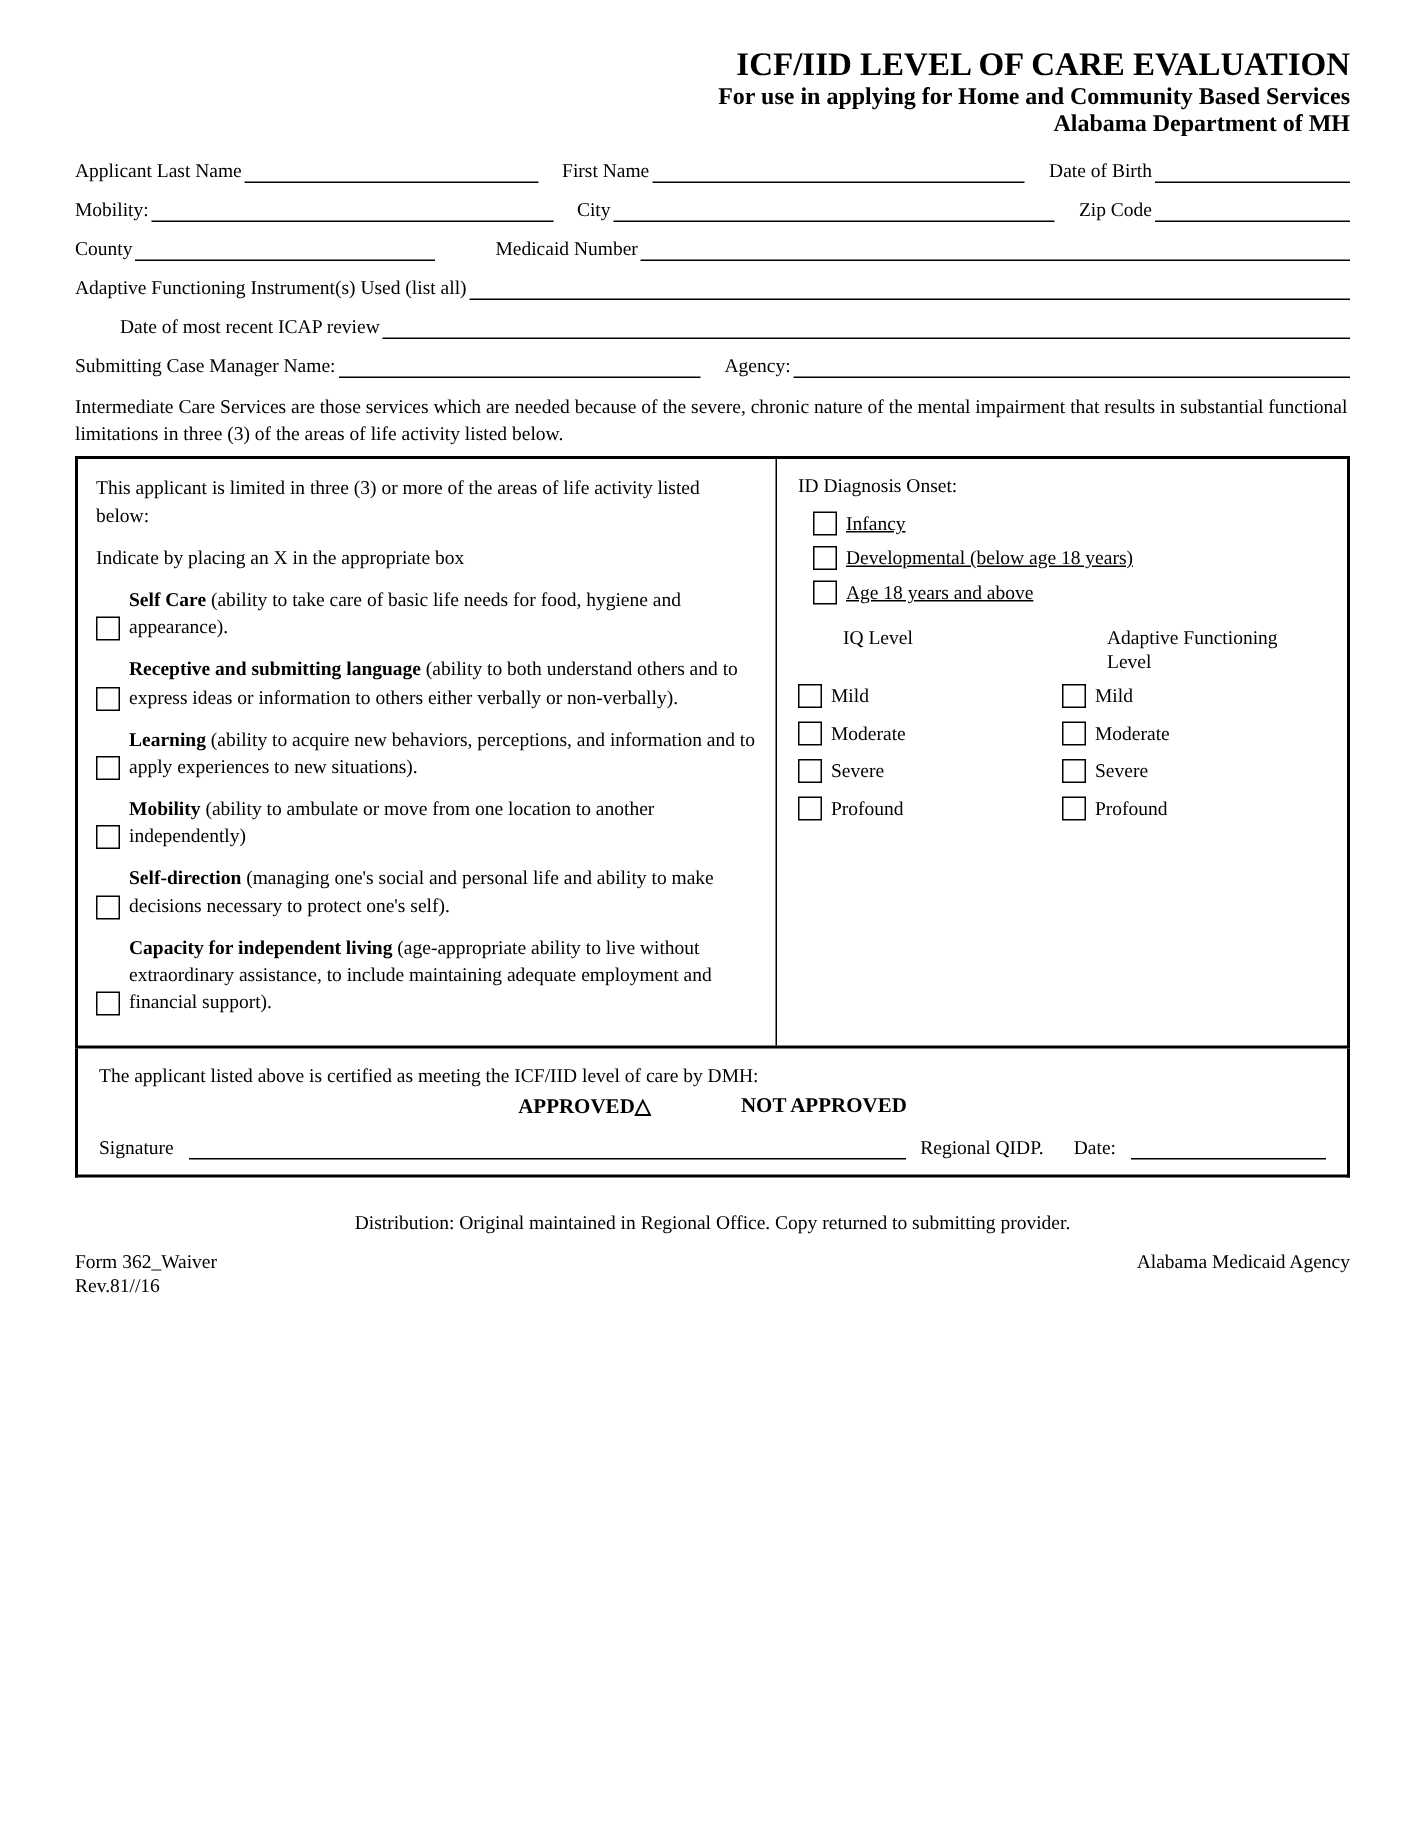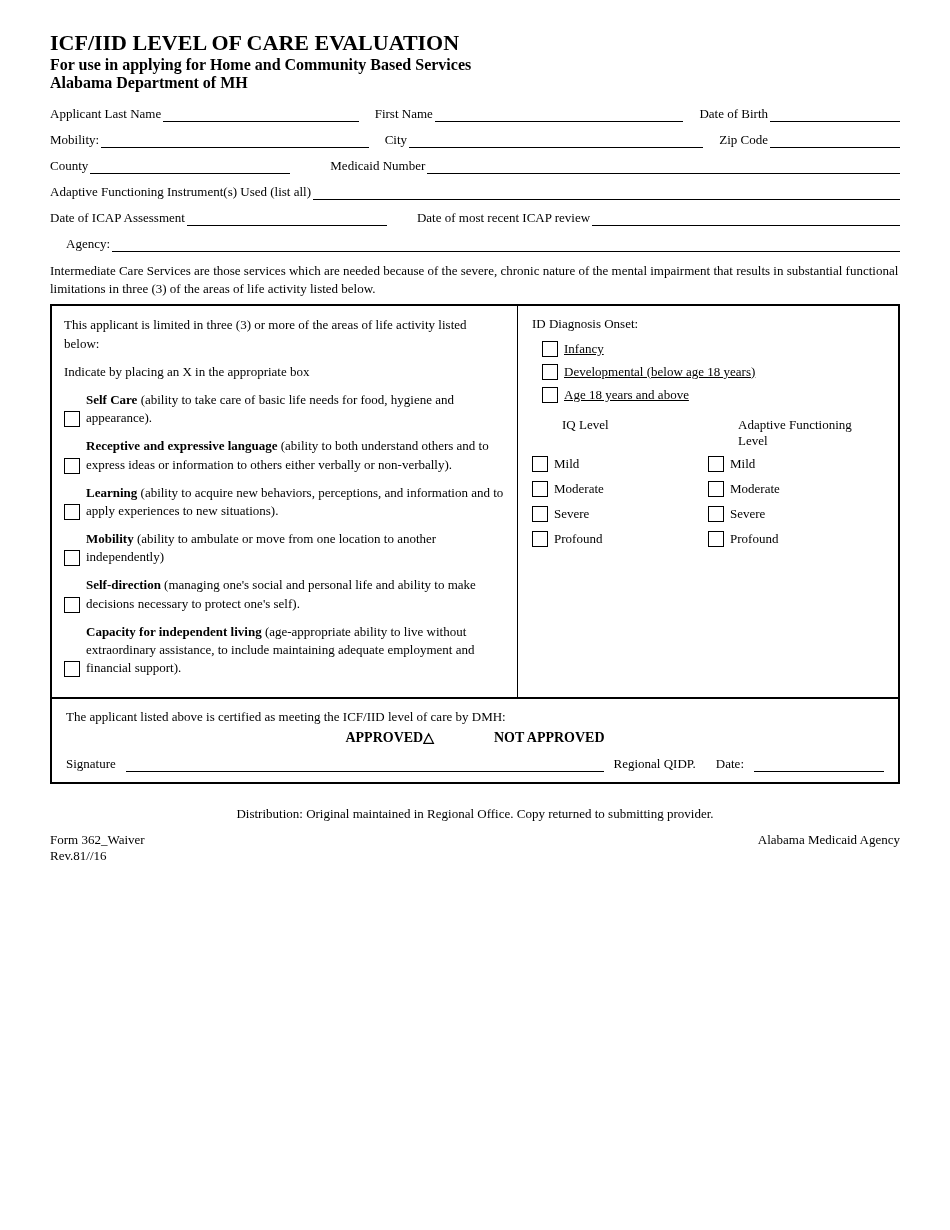--- a/index.html
+++ b/index.html
@@ -6,21 +6,21 @@
     body {
       background: #fff;
       font-family: "Times New Roman", Times, serif;
       font-size: 13px;
       color: #000;
       width: 950px;
       min-height: 1230px;
       padding: 30px 50px 30px 50px;
     }
     .page-title {
-      text-align: left;
+      text-align: right;
       margin-bottom: 4px;
     }
     .page-title h1 {
       font-size: 22px;
       font-weight: bold;
       font-family: "Times New Roman", Times, serif;
     }
     .page-title h2 {
       font-size: 16px;
       font-weight: bold;
@@ -258,32 +258,32 @@
 
 
   <div class="form-row">
     <div class="field-group">
       <span class="field-label">Adaptive Functioning Instrument(s) Used (list all)</span>
       <div class="field-line"></div>
     </div>
   </div>
 
   <div class="form-row">
-    <div class="field-group" style="flex:0 0 auto;">
-      <span class="field-label">Date of ICAP Assessment</span>
-      <div class="field-line-medium"></div>
-    </div>
     <div style="width:30px;"></div>
     <div class="field-group">
       <span class="field-label">Date of most recent ICAP review</span>
       <div class="field-line"></div>
     </div>
   </div>
 
   <div class="form-row">
+    <div class="field-group">
+      <span class="field-label">Submitting Case Manager Name:</span>
+      <div class="field-line"></div>
+    </div>
     <div class="spacer"></div>
     <div class="field-group">
       <span class="field-label">Agency:</span>
       <div class="field-line"></div>
     </div>
   </div>
 
 </div>
 
 <p class="description-text">Intermediate Care Services are those services which are needed because of the severe, chronic nature of the mental impairment that results in substantial functional limitations in three (3) of the areas of life activity listed below.</p>
@@ -294,21 +294,21 @@
     <p class="indent-text">This applicant is limited in three (3) or more of the areas of life activity listed below:</p>
     <p class="indent-text">Indicate by placing an X in the appropriate box</p>
 
     <div class="checkbox-item">
       <span class="checkbox"></span>
       <span class="checkbox-text"><span class="bold">Self Care</span> (ability to take care of basic life needs for food, hygiene and appearance).</span>
     </div>
 
     <div class="checkbox-item">
       <span class="checkbox"></span>
-      <span class="checkbox-text"><span class="bold">Receptive and expressive language</span> (ability to both understand others and to express ideas or information to others either verbally or non-verbally).</span>
+      <span class="checkbox-text"><span class="bold">Receptive and submitting language</span> (ability to both understand others and to express ideas or information to others either verbally or non-verbally).</span>
     </div>
 
     <div class="checkbox-item">
       <span class="checkbox"></span>
       <span class="checkbox-text"><span class="bold">Learning</span> (ability to acquire new behaviors, perceptions, and information and to apply experiences to new situations).</span>
     </div>
 
     <div class="checkbox-item">
       <span class="checkbox"></span>
       <span class="checkbox-text"><span class="bold">Mobility</span> (ability to ambulate or move from one location to another independently)</span>

